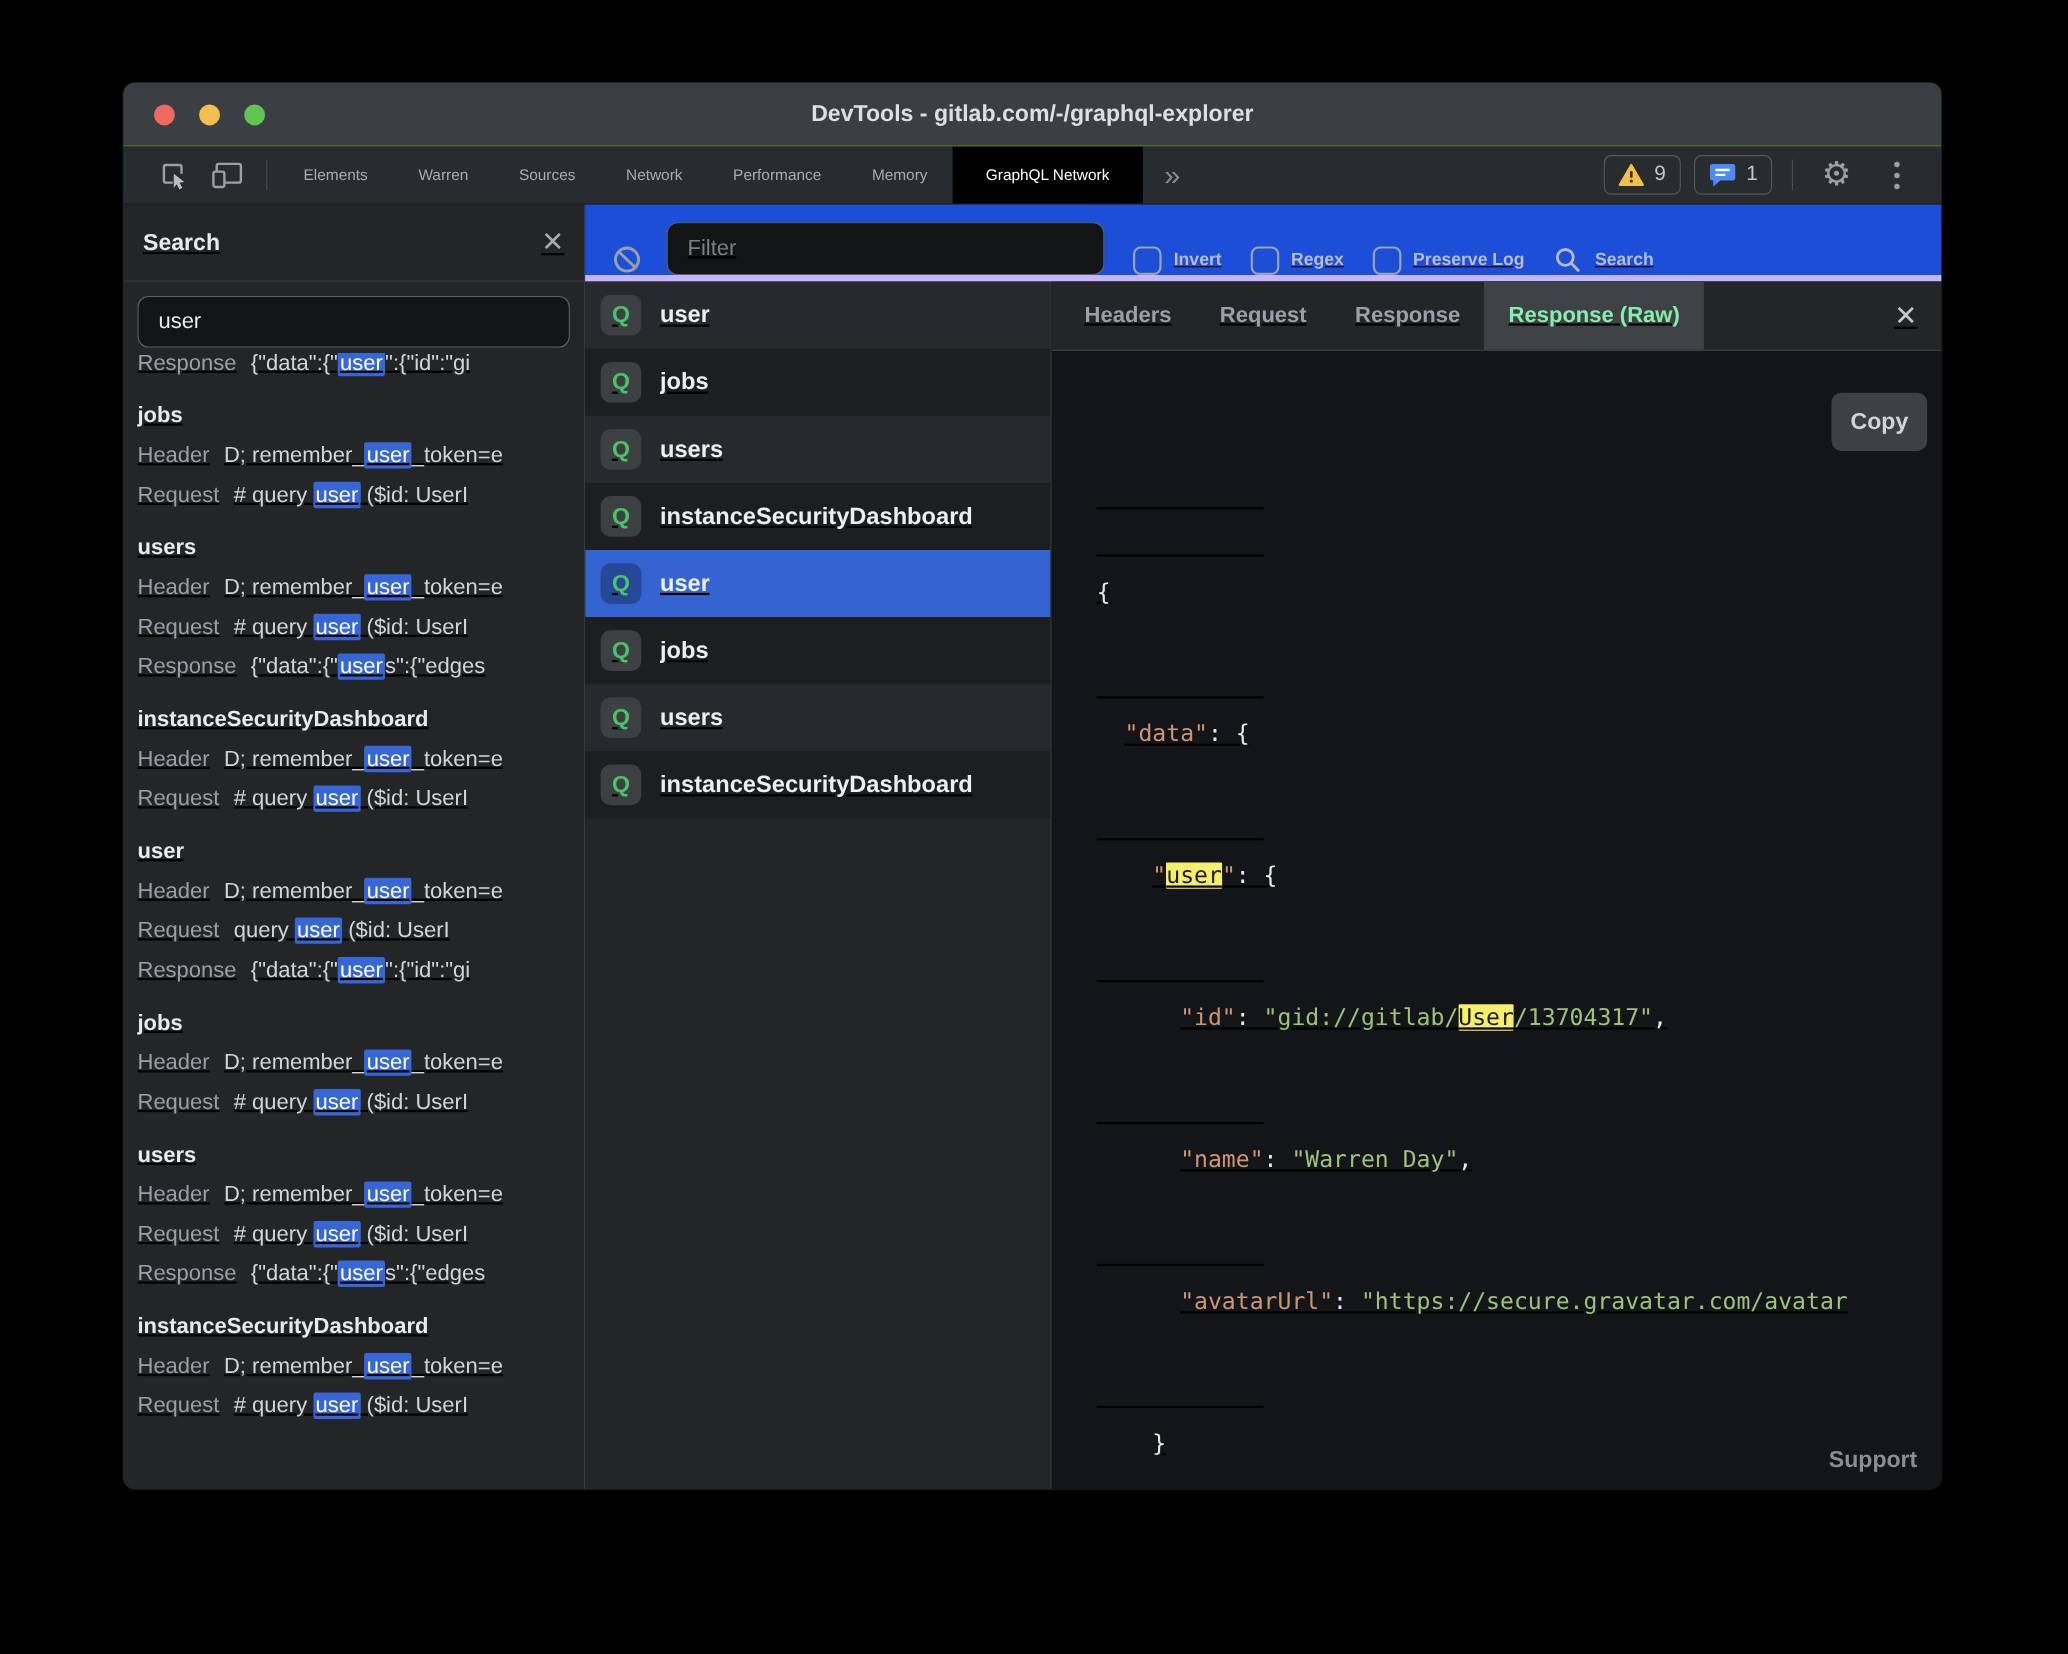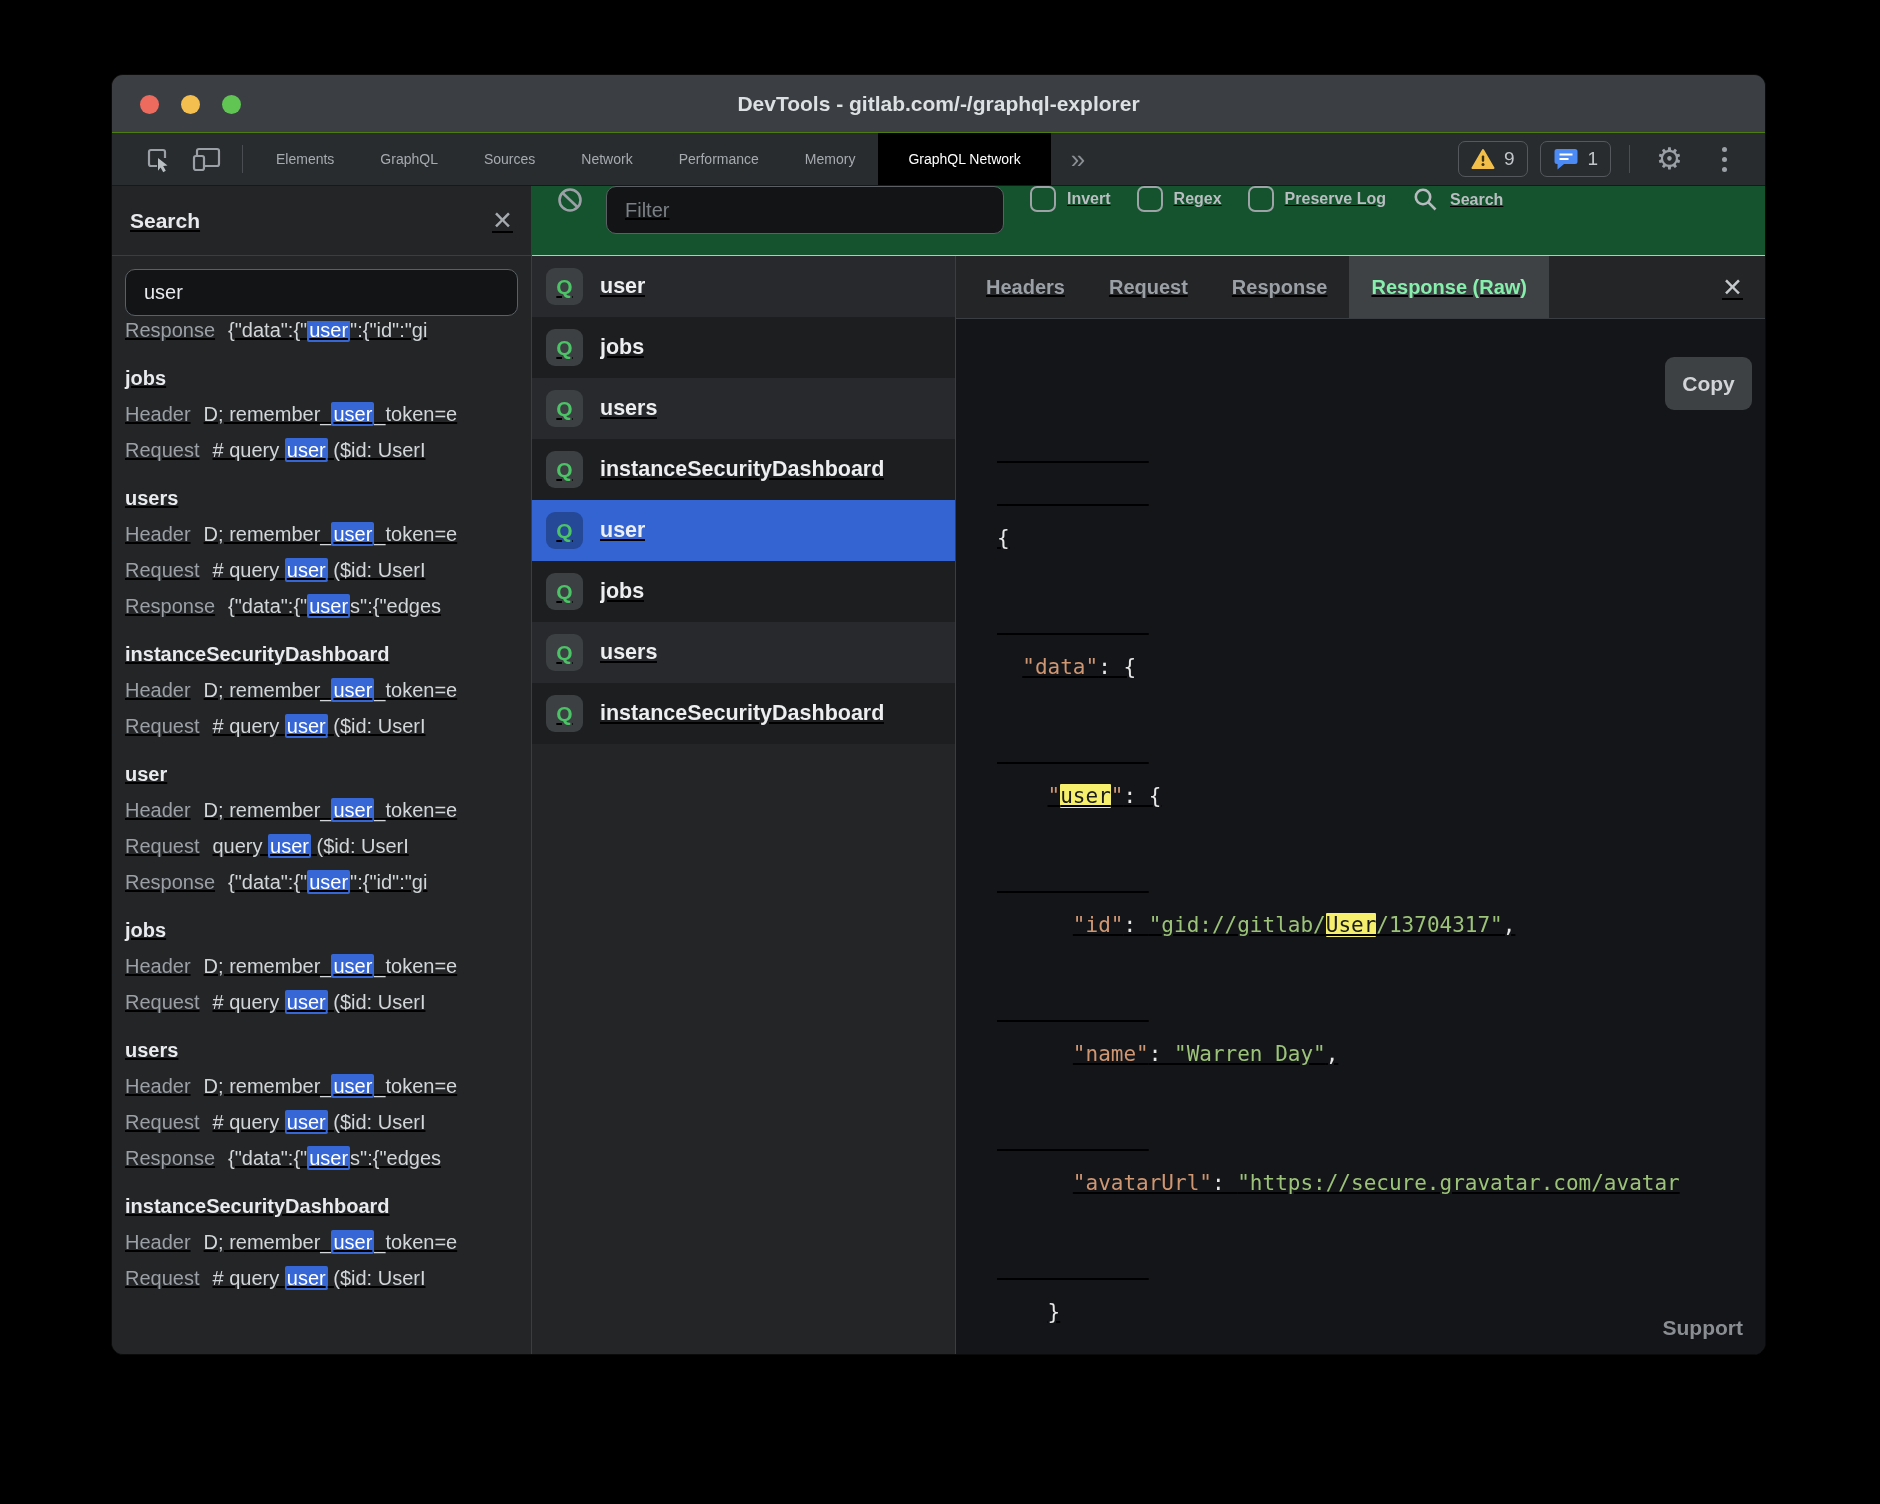--- a/index.html
+++ b/index.html
@@ -49,22 +49,22 @@
   .results { flex:1; overflow:hidden; padding:0 13px; font-size:20px; line-height:36px; white-space:nowrap; }
   .clipped-row { margin-top:-9px; }
   .sr-title { font-weight:bold; color:#e8eaed; margin-top:12px; cursor:pointer; }
   .sr-row { cursor:pointer; }
   .sr-label { color:#9aa0a6; margin-right:13px; }
   .sr-val { color:#d3d6d9; }
   .hl-blue { background:#3767d6; color:#fff; border-radius:2px; padding:1px 2px; }
 
   
   .center-right { flex:1; display:flex; flex-direction:column; min-width:0; }
-  .filter-bar { height:70px; flex:none; border-bottom:1px solid #c4b5fd; display:flex; align-items:flex-start;
-                padding:0 14px; background:#14532d; }
+  .filter-bar { height:70px; flex:none; border-bottom:6px solid #c4b5fd; display:flex; align-items:flex-end;
+                padding:0 14px; background:#1d4ed8; }
   .filter-input { width:398px; height:48px; margin-left:12px; }
   .cb-group { display:flex; align-items:center; gap:11px; margin-left:26px; cursor:pointer; }
   .cb-box { width:26px; height:26px; border:2px solid #9ea3a8; border-radius:7px; background:transparent; }
   .cb-label { color:#babec2; font-size:16px; font-weight:600; }
   .body-row { flex:1; display:flex; min-height:0; }
 
   
   .query-panel { width:424px; flex:none; border-right:1px solid #3a3d41; display:flex; flex-direction:column; background:#232527; }
   .query-header { height:63px; flex:none; border-bottom:1px solid #3a3d41; display:flex; align-items:center; padding:0 17px; }
   .q-rows { flex:1; overflow:hidden; }
@@ -118,21 +118,21 @@
     </div>
     <div class="tb-icon">
       <svg width="30" height="28" viewBox="0 0 30 28">
         <rect x="5" y="4" width="22" height="17" rx="2" fill="none" stroke="#9aa0a6" stroke-width="2.2"></rect>
         <rect x="2" y="11" width="10" height="14" rx="2" fill="#292c2f" stroke="#9aa0a6" stroke-width="2.2"></rect>
       </svg>
     </div>
     <div class="tb-sep"></div>
     <div class="tb-tabs">
       <div class="tb-tab">Elements</div>
-      <div class="tb-tab">GraphQL</div>
+      <div class="tb-tab">Warren</div>
       <div class="tb-tab">Sources</div>
       <div class="tb-tab">Network</div>
       <div class="tb-tab">Performance</div>
       <div class="tb-tab">Memory</div>
       <div class="tb-tab active">GraphQL Network</div>
     </div>
     <div class="tb-chevron">»</div>
     <div class="tb-right">
       <div class="badge">
         <svg width="24" height="22" viewBox="0 0 24 22">

